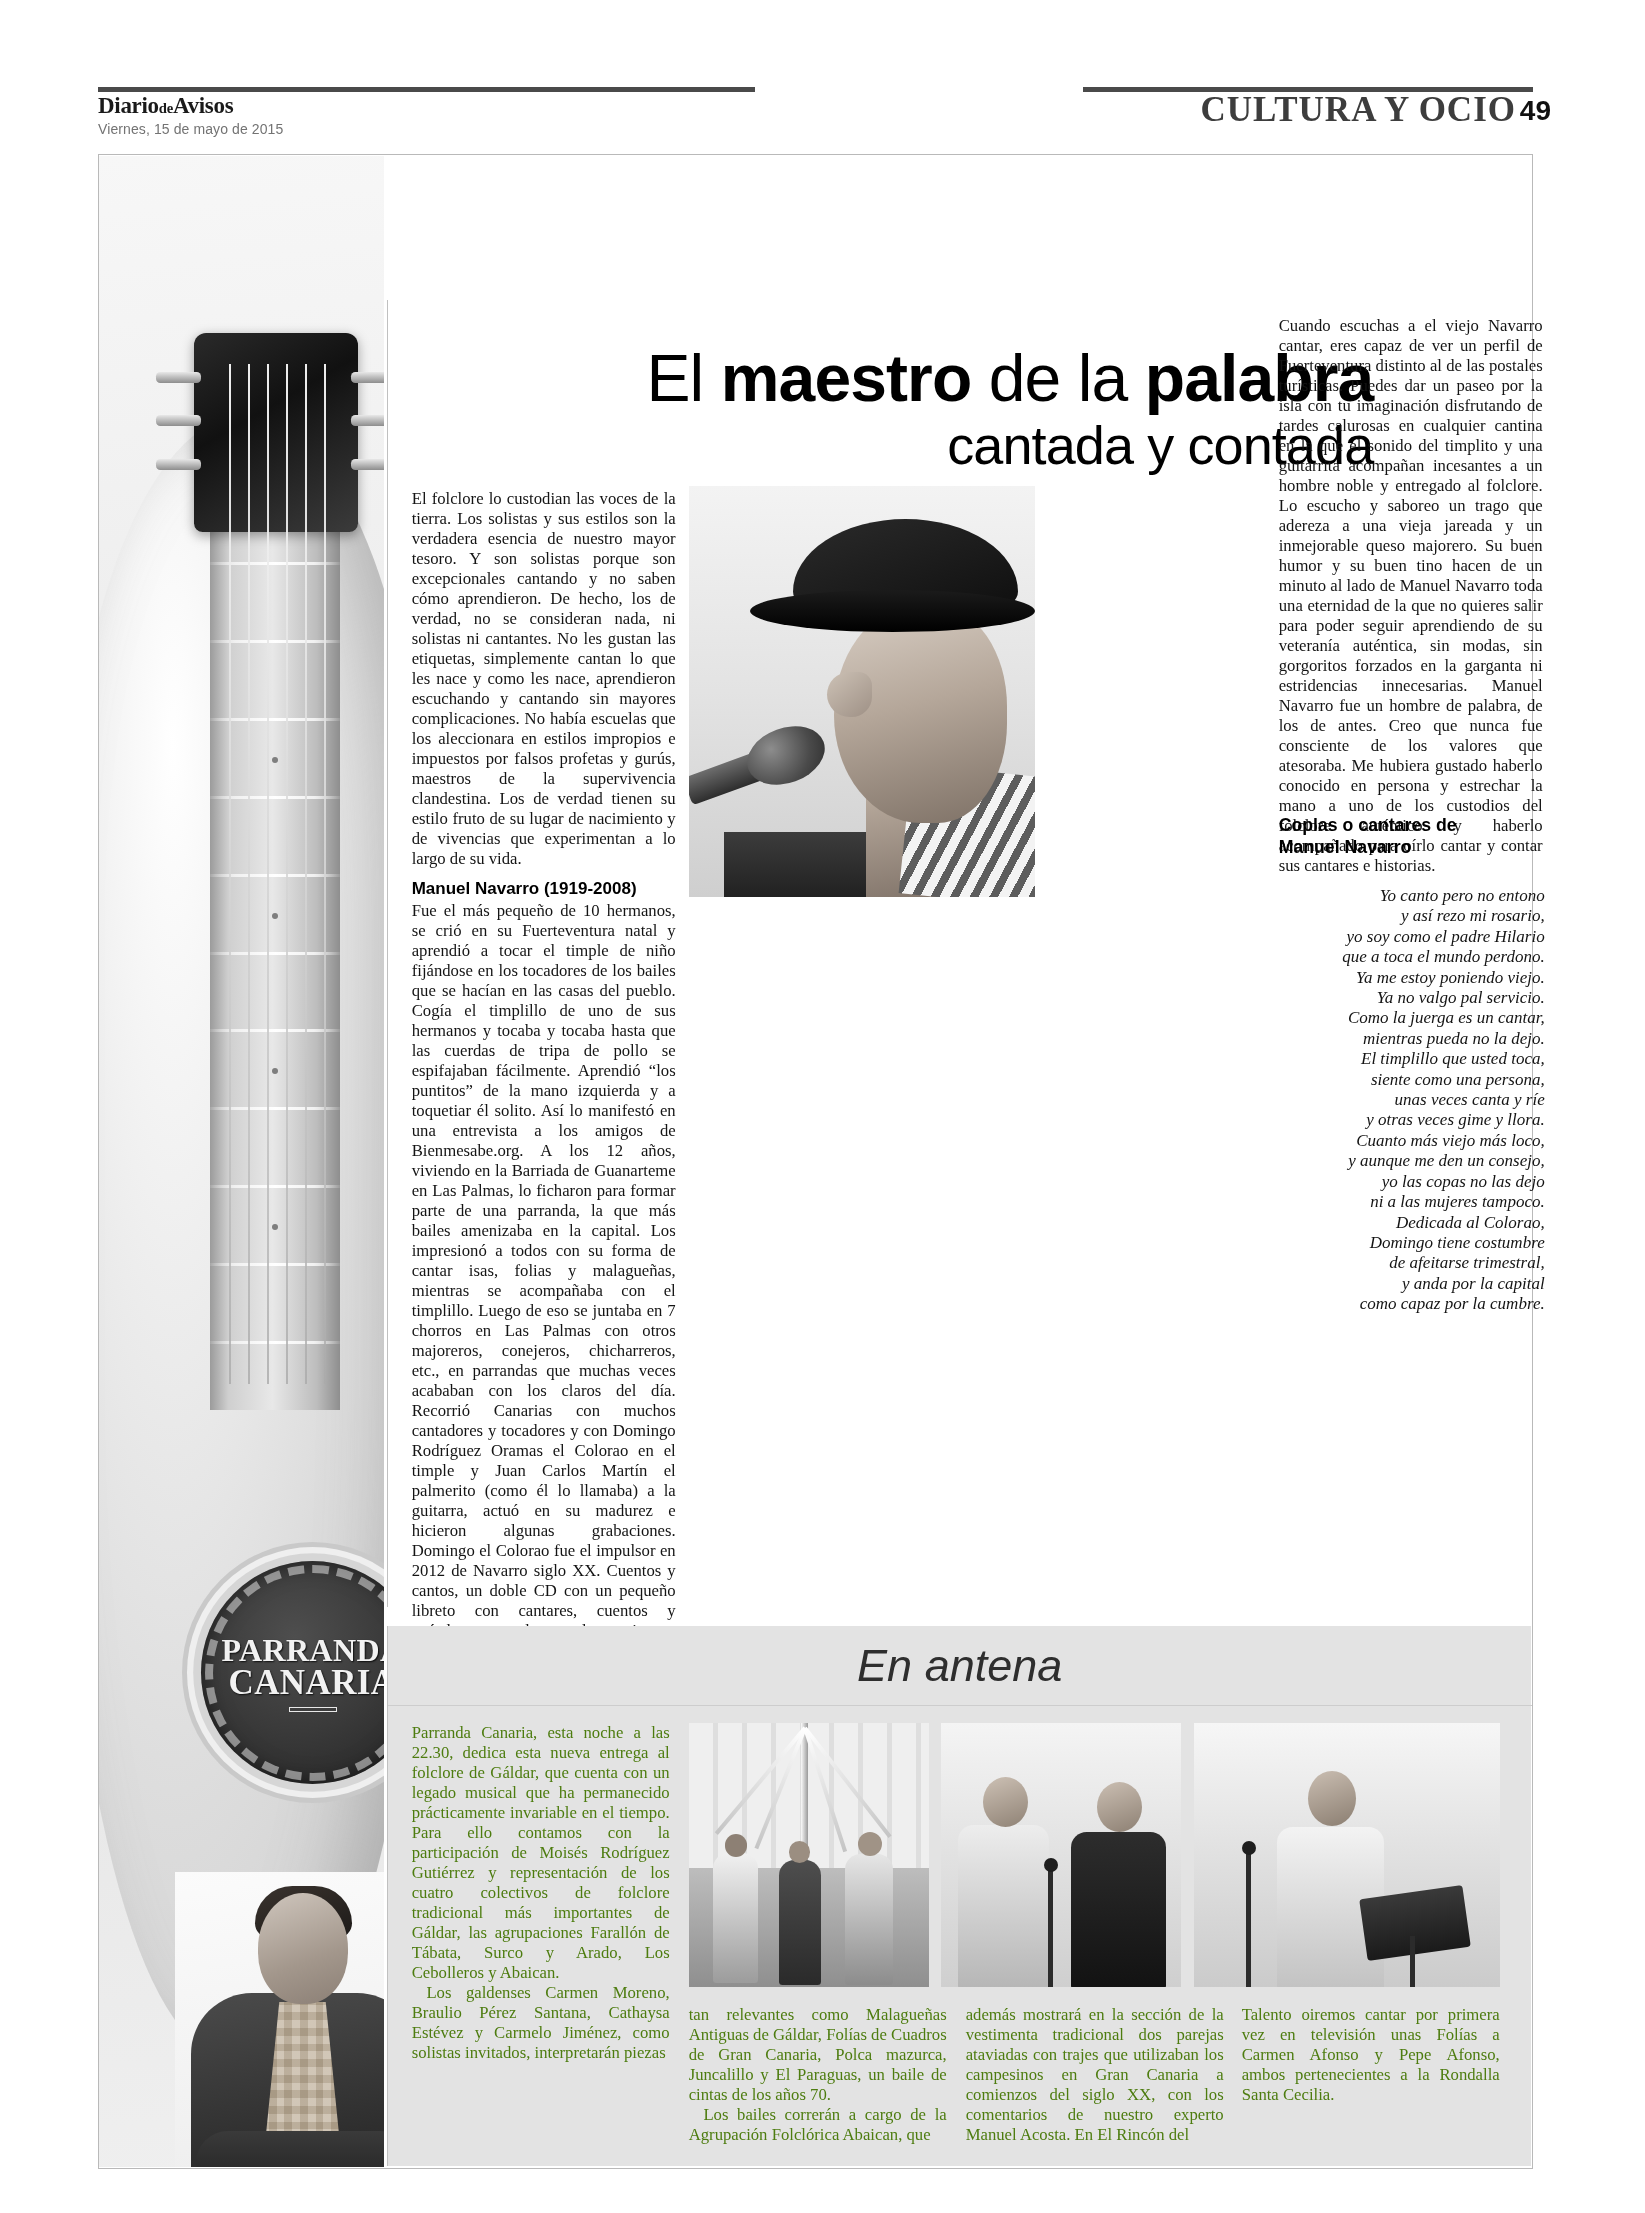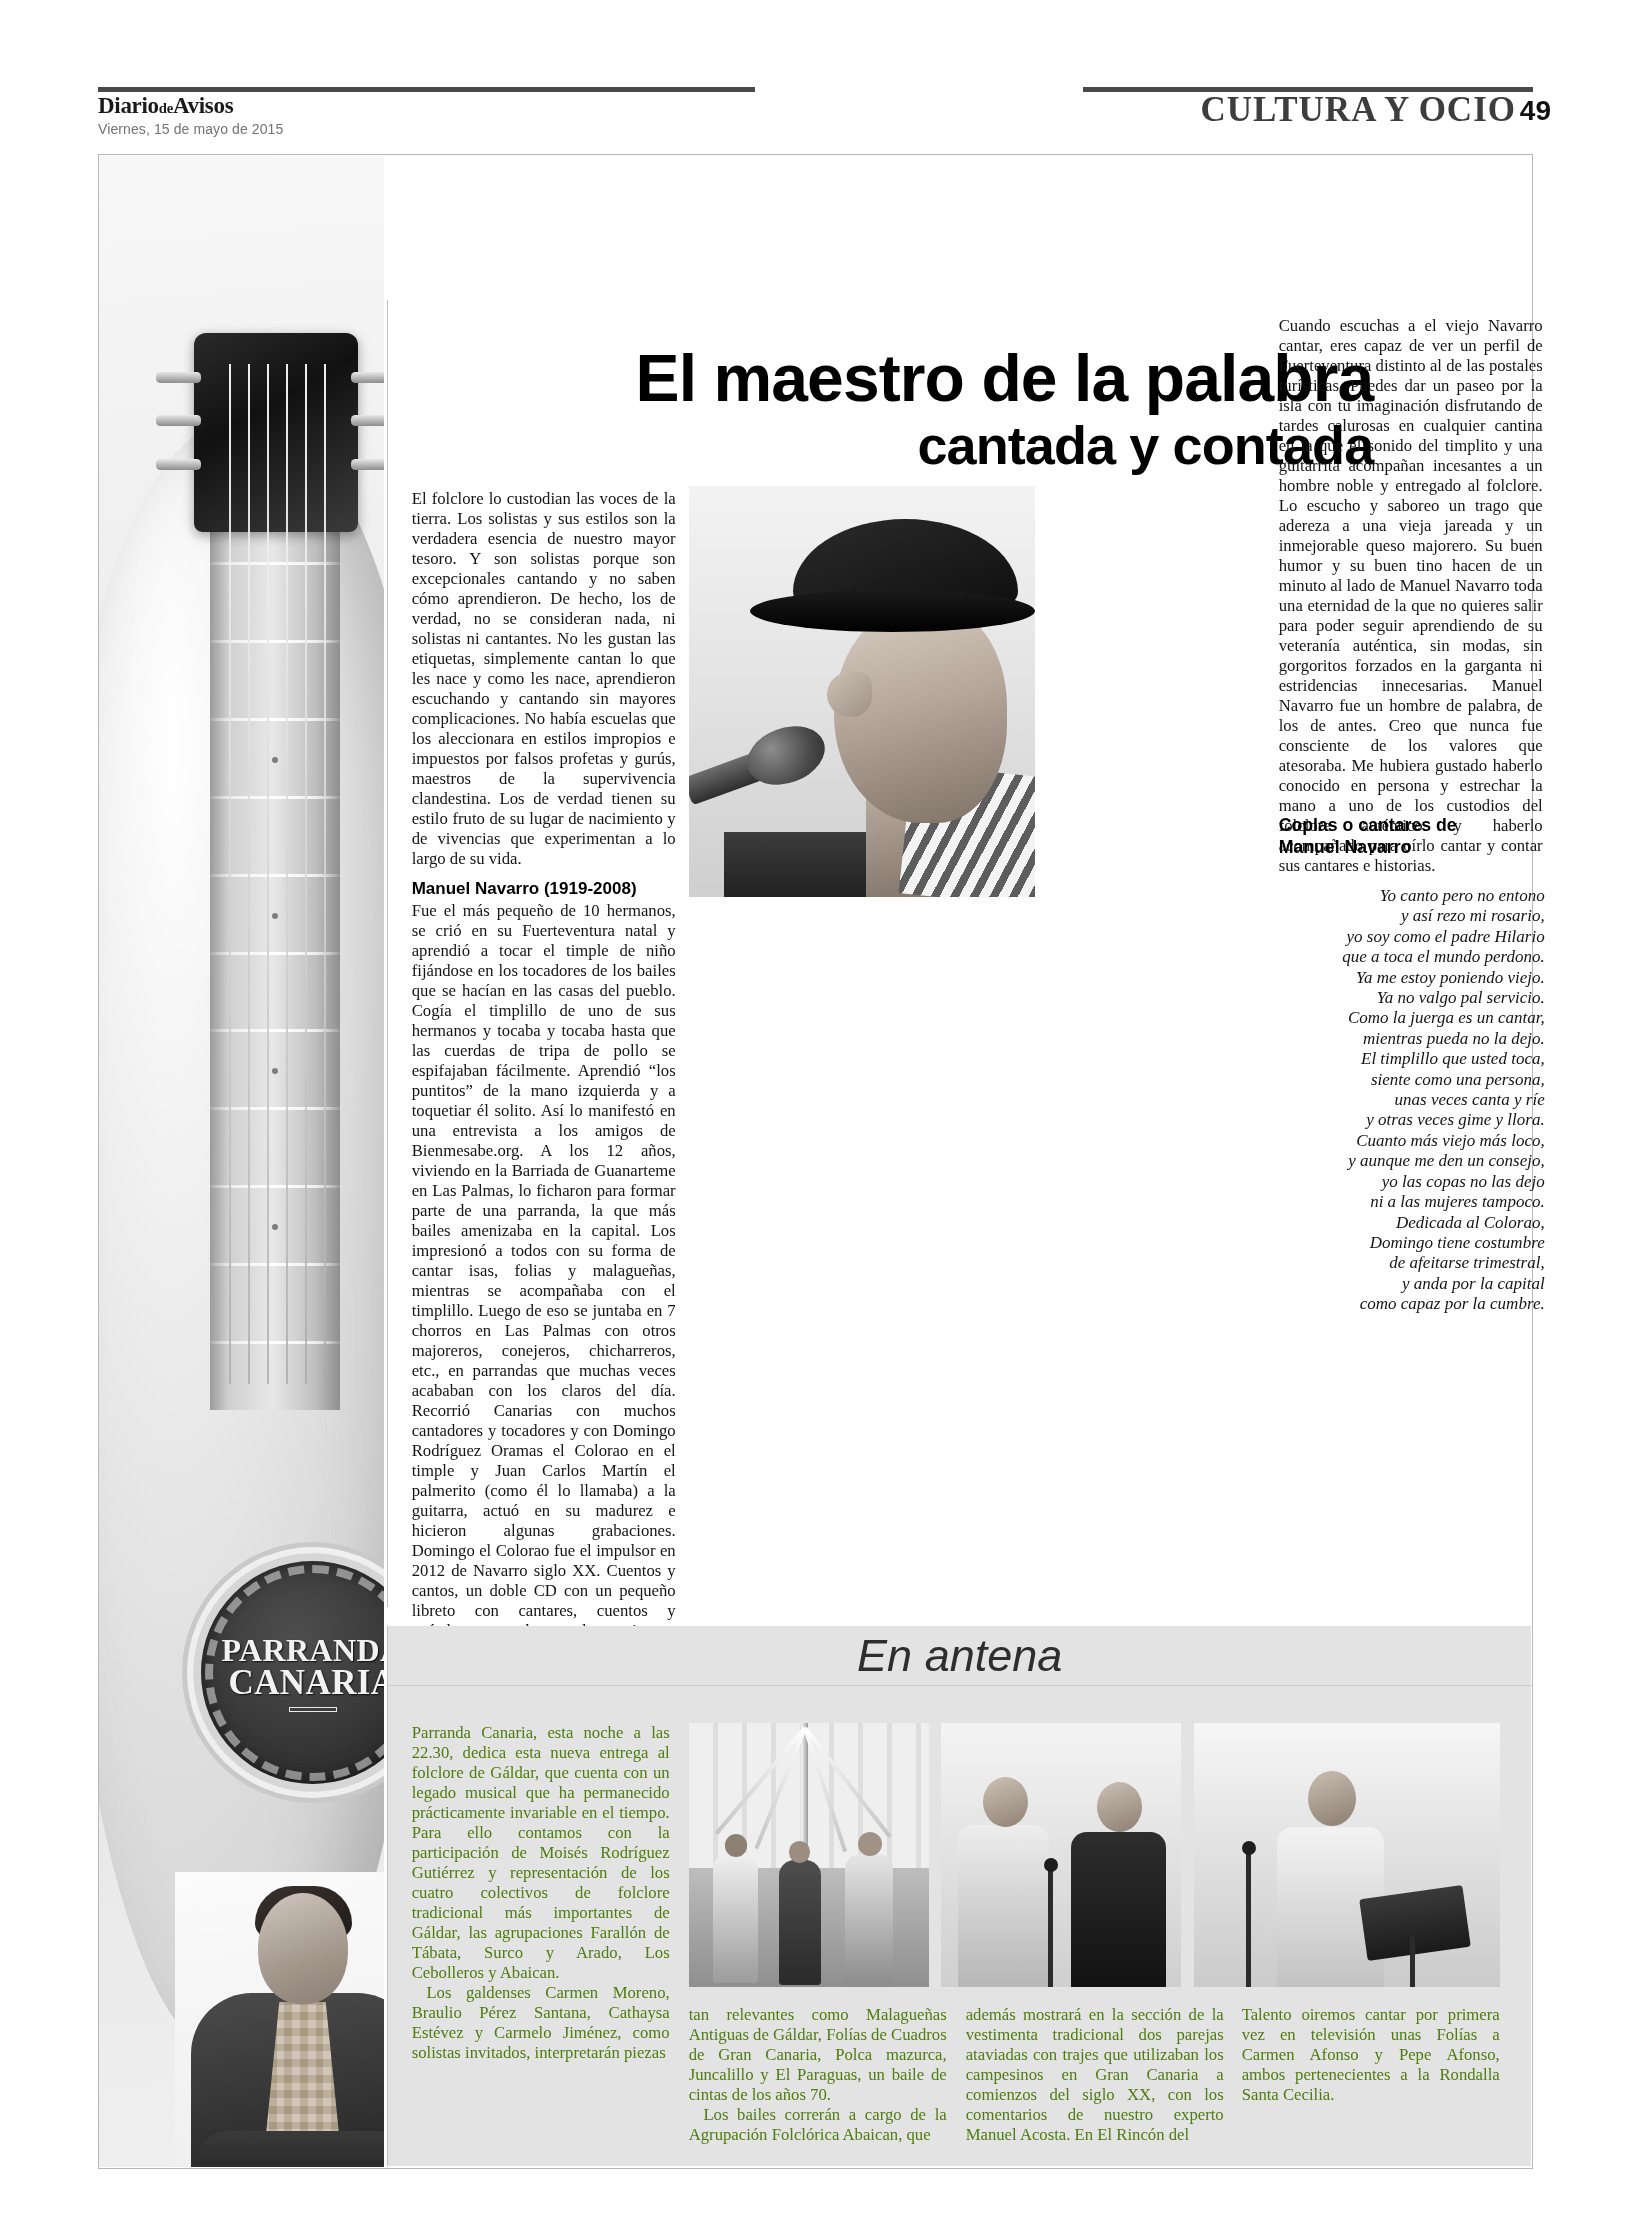--- a/index.html
+++ b/index.html
@@ -179,21 +179,21 @@
 
   #headline {
     position: absolute; left: 8.6px; top: 45px; width: 977px;
     text-align: right;
     font-family: "Liberation Sans Narrow","Liberation Sans", sans-serif;
     color: #000; line-height: 1.0;
   }
   #headline .hl1 { font-size: 66px; letter-spacing: -0.9px; font-stretch: condensed; }
   #headline .hl2 { font-size: 54px; letter-spacing: -0.9px; display:block; margin-top: 7px;}
   #headline b { font-weight: 900; }
-  #headline .light { font-weight: 700; }
+  #headline .light { font-weight: 400; }
 
   #article-photo {
     position: absolute; left: 301px; top: 186px; width: 346px; height: 411px;
     overflow: hidden;
     background: linear-gradient(160deg,#efefef,#d6d6d6);
   }
   .ap-sky { position:absolute; inset:0; background: linear-gradient(180deg,#f3f3f3 0%,#e3e3e3 50%,#cfcfcf 100%); }
   .ap-hat {
     position:absolute; left: 104px; top: 33px; width: 225px; height: 104px;
     background: linear-gradient(160deg,#2b2b2b,#0d0d0d);
@@ -273,21 +273,21 @@
   }
   #coplas-poem span { display: block; }
 
   
   #enantena-box {
     position: absolute; left: 1.7px; top: 1470px; width: 1144px; height: 540px;
     background: #e3e3e3;
     border-left: 1.7px solid #c0c0c0;
   }
   #enantena-header {
-    position: absolute; left: 0; top: 0; width: 1144px; height: 60px;
+    position: absolute; left: 0; top: 0; width: 1144px; height: 80px;
     display: flex; align-items: center; justify-content: center;
     border-bottom: 1.7px solid #cdcdcd;
   }
   #enantena-title {
     font-family: "Liberation Sans Narrow","Liberation Sans", sans-serif;
     font-style: italic; font-weight: 300; font-size: 45px;
     letter-spacing: 0px; color: #2e2e2e;
   }
   .ea-col {
     position: absolute;

